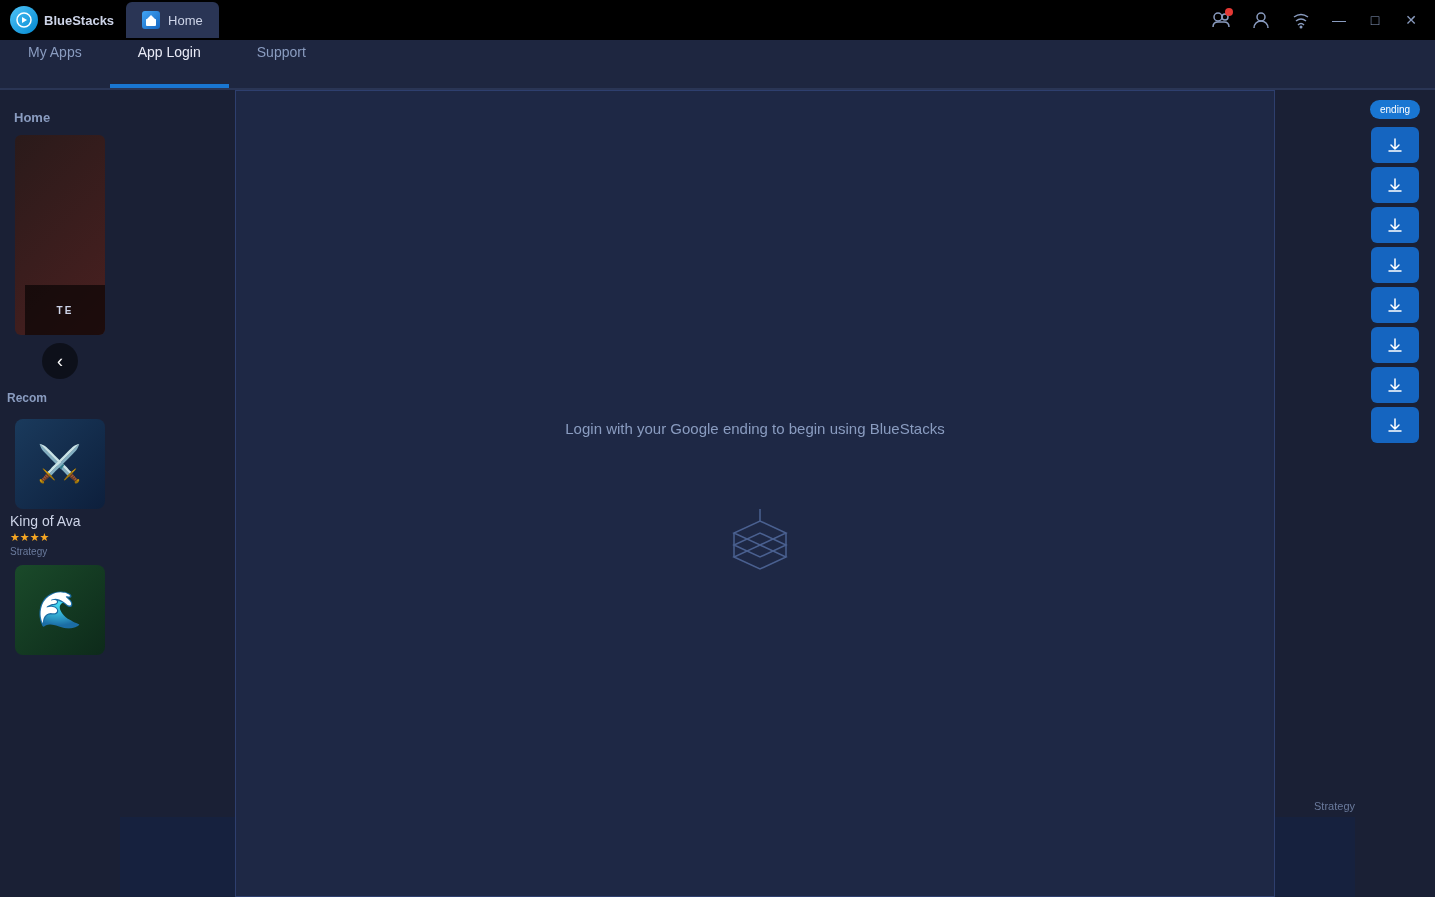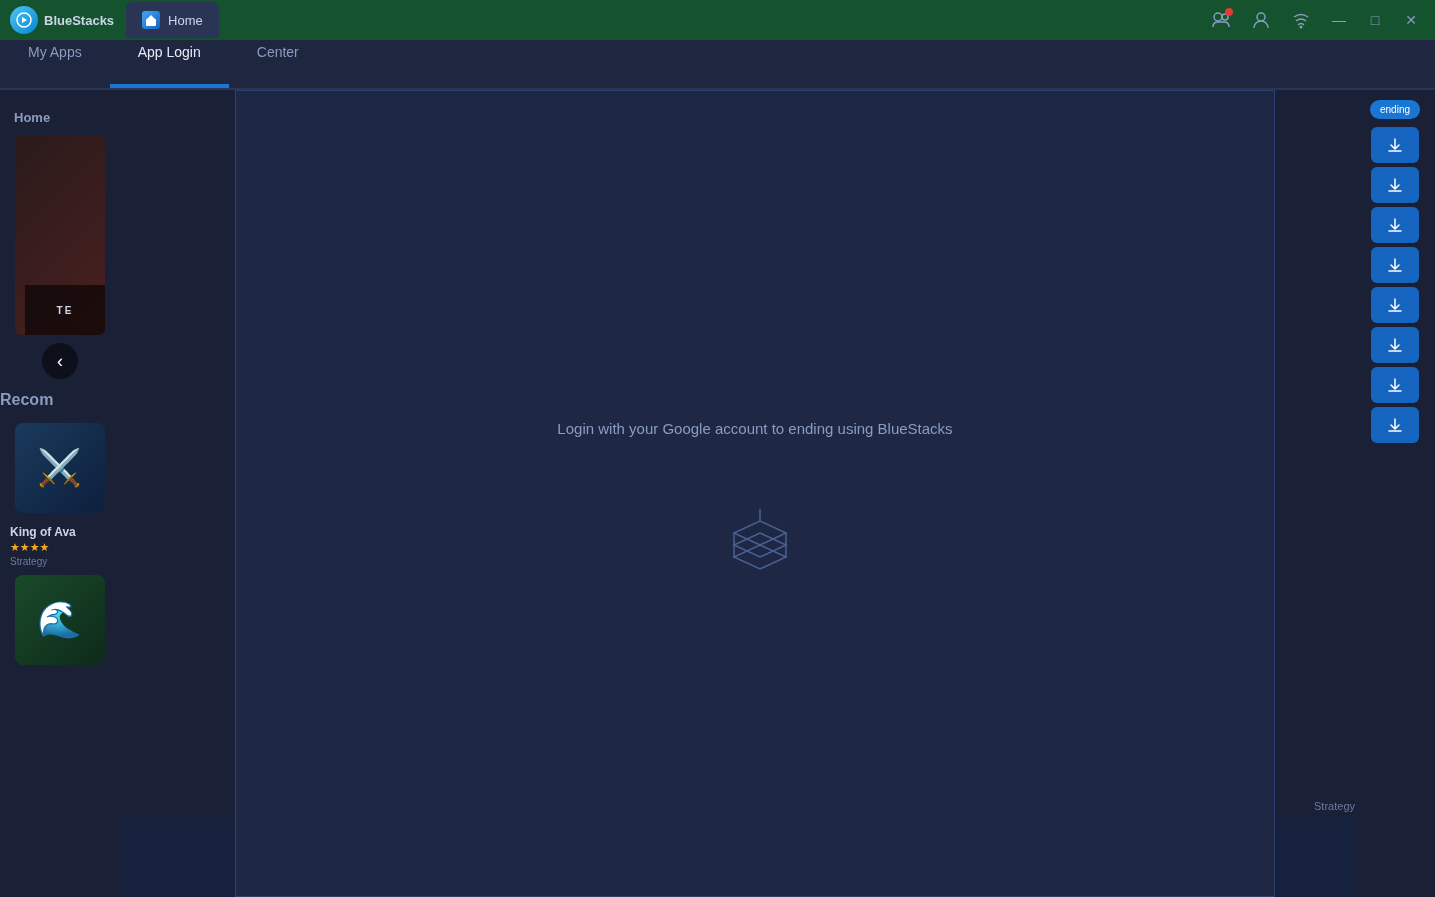--- a/index.html
+++ b/index.html
@@ -8,21 +8,21 @@
       height: 897px;
       background: #1a2035;
       font-family: 'Segoe UI', Arial, sans-serif;
       overflow: hidden;
       position: relative;
     }
 
     
     .title-bar {
       height: 40px;
-      background: #14532d;
+      background: #000000;
       display: flex;
       align-items: center;
       padding: 0 10px;
       position: relative;
       z-index: 10;
     }
     .title-bar-logo {
       display: flex;
       align-items: center;
       gap: 6px;
@@ -226,23 +226,22 @@
       z-index: 3;
     }
     .section-title {
       color: #8a9cc0;
       font-size: 14px;
       font-weight: 600;
       margin-bottom: 10px;
     }
     .game-card-title {
       color: #cdd4e8;
-      font-size: 12px;
-      font-weight: 700;
-      margin-top: 8px;
+      font-size: 14px;
+      font-weight: 400;
     }
     .game-stars {
       color: #f5a623;
       font-size: 11px;
       margin: 2px 0;
     }
     .game-category {
       color: #6a7a9c;
       font-size: 10px;
     }
@@ -427,57 +426,57 @@
 </div>
 
 <div class="nav-tabs">
   <div class="nav-tab">
     <span>My Apps</span>
   </div>
   <div class="nav-tab active">
     <span>App Login</span>
   </div>
   <div class="nav-tab">
-    <span>Center</span>
+    <span>Support</span>
   </div>
 </div>
 
 <div class="main-area">
 
   <div class="sidebar">
     <div class="sidebar-home">Home</div>
 
     <div style="width:90px; height:200px; margin:0 auto; background:linear-gradient(135deg,#2a1a1a,#4a2020); border-radius:6px; overflow:hidden; position:relative;">
       <div style="position:absolute;bottom:0;left:10px;right:0;height:50px;background:rgba(0,0,0,0.6);display:flex;align-items:center;justify-content:center;">
         <span style="color:#cdd4e8;font-size:10px;font-weight:700;letter-spacing:2px;">TE</span>
       </div>
     </div>
 
     <div class="prev-arrow" style="position:relative;left:auto;top:auto;transform:none;margin:8px auto;width:36px;height:36px;background:rgba(0,0,0,0.5);border-radius:50%;display:flex;align-items:center;justify-content:center;cursor:pointer;color:white;font-size:18px;">‹</div>
 
-    <div class="section-title" style="padding:4px 0;color:#8a9cc0;font-size:16px;font-weight:600;">Recom</div>
+    <div class="section-title" style="padding:4px 7px;color:#8a9cc0;font-size:12px;font-weight:600;">Recom</div>
 
     <div class="game-card2-img" style="width:90px;height:90px;margin:0 auto 4px auto;">
       ⚔️
     </div>
     <div style="padding:0 10px;">
       <div class="game-card-title">King of Ava</div>
       <div class="game-stars">★★★★</div>
       <div class="game-category">Strategy</div>
     </div>
 
     <div class="game-card3-img" style="width:90px;height:90px;margin:8px auto 4px auto;">
       🌊
     </div>
   </div>
 
   <div class="content-area">
 
     <div class="modal-overlay">
-      <div class="modal-message">Login with your Google account to ending using BlueStacks</div>
+      <div class="modal-message">Login with your Google ending to begin using BlueStacks</div>
 
       <div class="bs-stack-icon">
         <svg width="80" height="80" viewBox="0 0 80 80" fill="none" xmlns="http://www.w3.org/2000/svg">
 
           <path d="M14 60 L40 72 L66 60 L40 48 Z" stroke="#4a6090" stroke-width="1.5" fill="none"></path>
 
           <path d="M14 48 L40 60 L66 48 L40 36 Z" stroke="#4a6090" stroke-width="1.5" fill="none"></path>
 
           <path d="M14 36 L40 48 L66 36 L40 24 Z" stroke="#4a6090" stroke-width="1.5" fill="none"></path>
 

